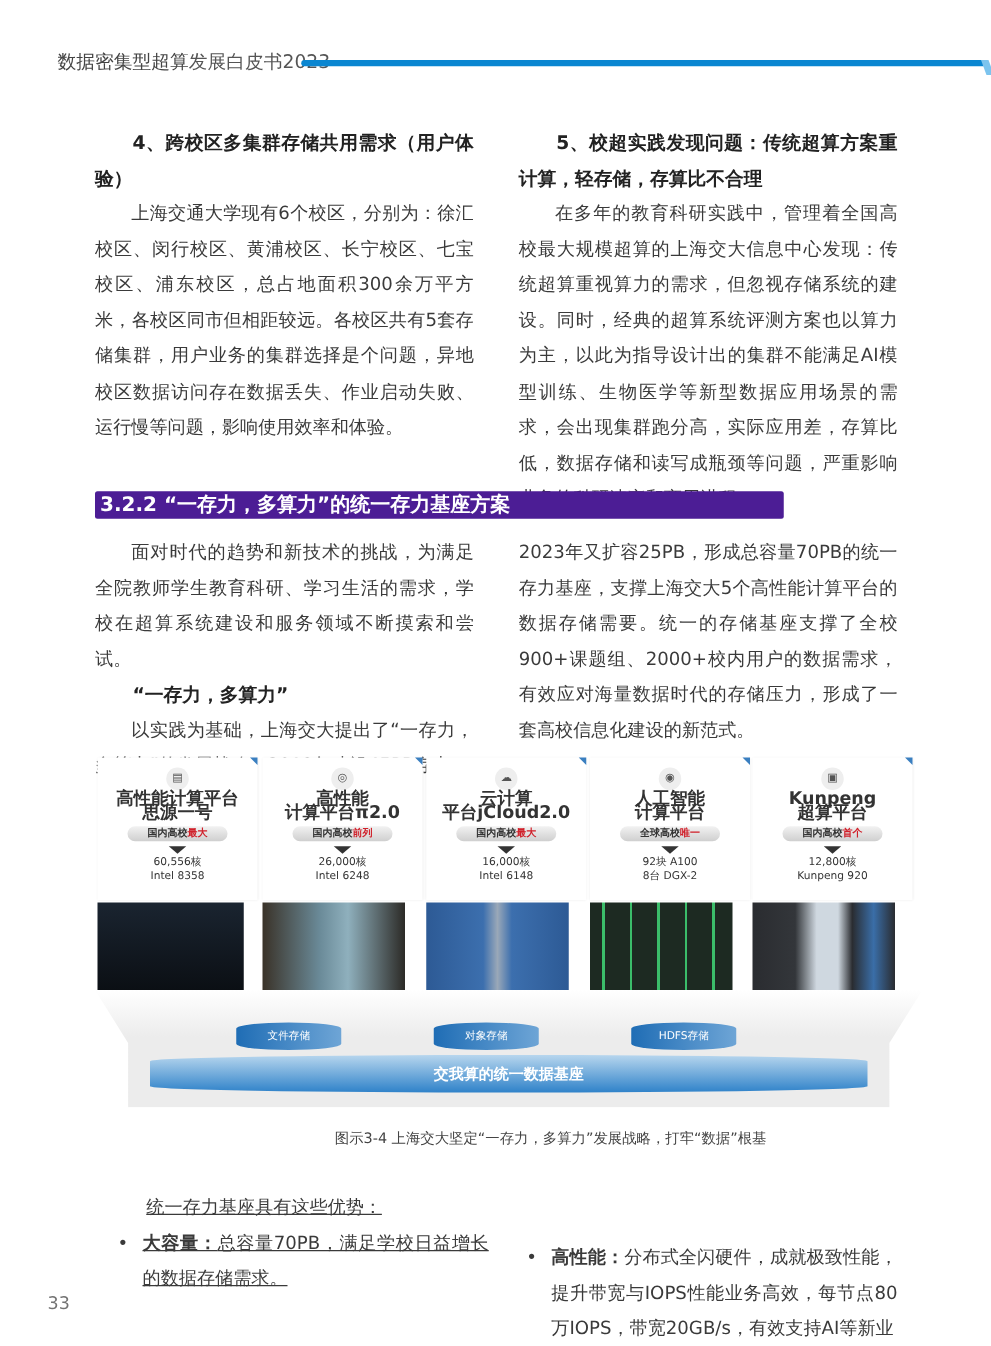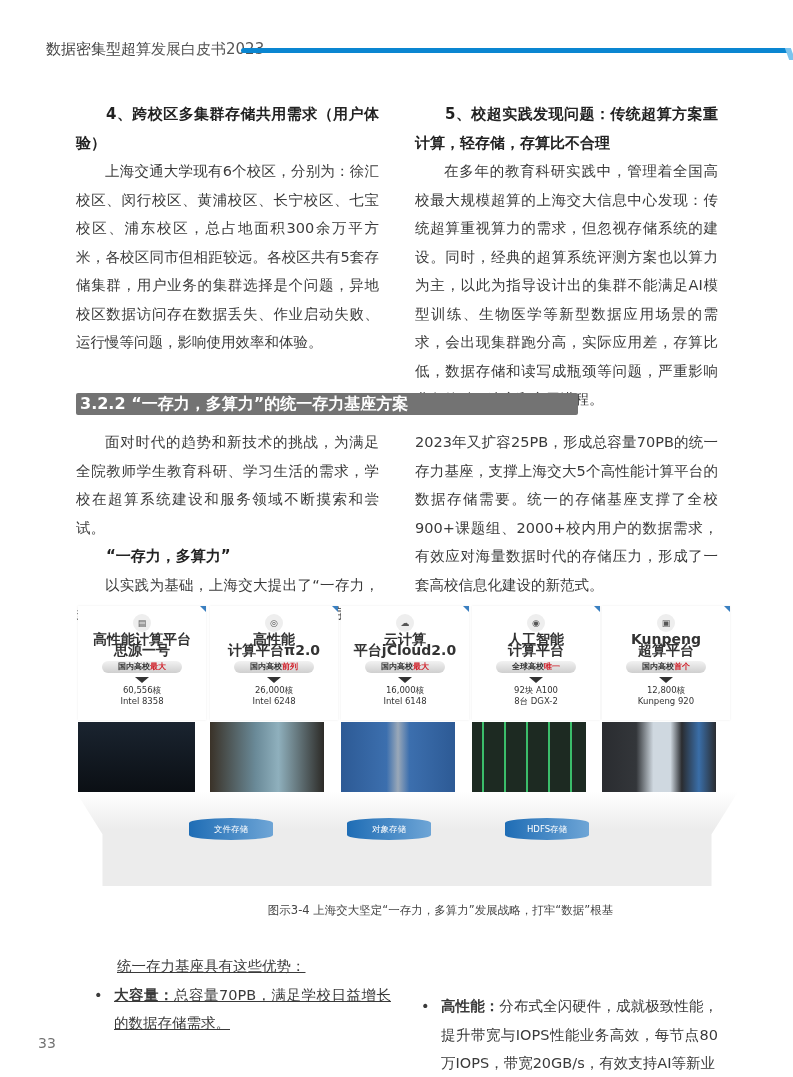--- a/index.html
+++ b/index.html
@@ -6,21 +6,21 @@
   body{width:793px;height:1077px;position:relative;overflow:hidden;font-family:"DejaVu Sans","Liberation Sans",sans-serif;color:#333;}
   .header{position:absolute;left:46px;top:40px;right:0;height:22px;}
   .header-title{position:absolute;left:0;top:0;font-size:15px;color:#555;white-space:nowrap;}
   .header-title b{color:#444;font-weight:normal;}
   .header-line{position:absolute;left:195px;right:6px;top:8px;height:5px;background:#0a86d1;border-radius:3px 0 0 3px;}
   .header-line:after{content:"";position:absolute;right:-6px;top:0;width:6px;height:12px;background:#7cc4ee;transform:skewX(20deg);}
   .col{position:absolute;font-size:14.5px;line-height:28.5px;color:#3a3a3a;text-align:justify;}
   .col p{margin:0;}
   .indent{text-indent:2em;}
   .h4{font-weight:bold;color:#222;font-size:15px;}
-  .section-bar{position:absolute;left:76px;top:393px;width:502px;height:22px;background:#737373;border-radius:2px;color:#fff;font-weight:bold;font-size:16px;line-height:22px;padding-left:4px;box-sizing:border-box;}
+  .section-bar{position:absolute;left:76px;top:393px;width:551px;height:22px;background:#4c1d95;border-radius:2px;color:#fff;font-weight:bold;font-size:16px;line-height:22px;padding-left:4px;box-sizing:border-box;}
   .fig{position:absolute;left:76px;top:606px;width:662px;height:280px;}
   .card{position:absolute;top:0;width:128px;height:114px;background:#fff;box-shadow:0 0 2px rgba(0,0,0,.08);text-align:center;}
   .card .corner{position:absolute;right:0;top:0;width:0;height:0;border-top:6px solid #3a7fc0;border-left:6px solid transparent;}
   .card .ic{width:18px;height:18px;border-radius:50%;background:#eee;margin:8px auto 2px;font-size:9px;line-height:18px;color:#555;}
   .card .ttl{font-size:14px;font-weight:bold;line-height:11px;color:#333;height:22px;text-align:center;}
   .card .pill{margin:5px auto 0;width:80px;height:12px;border-radius:6px;background:linear-gradient(#f2f2f2,#cfcfcf);font-size:8px;font-weight:bold;line-height:12px;color:#333;}
   .card .pill span.hl{color:#d0202a;}
   .card .arrow{width:0;height:0;border-left:7px solid transparent;border-right:7px solid transparent;border-top:6px solid #333;margin:4px auto 2px;}
   .card .spec{font-size:8.5px;line-height:11px;color:#333;}
   .photo{position:absolute;top:116px;width:117px;height:70px;}
@@ -138,20 +138,21 @@
 
   <div class="photo" style="left:2px;background:linear-gradient(180deg,#1a2430,#0b0f14);"></div>
   <div class="photo" style="left:134px;width:114px;background:linear-gradient(90deg,#3a3228,#6a8a98 40%,#8fb0bd 60%,#2c2a26);"></div>
   <div class="photo" style="left:265px;width:114px;background:linear-gradient(90deg,#2d5a95,#3c6fae 40%,#9aa8b8 50%,#3c6fae 60%,#2d5a95);"></div>
   <div class="photo" style="left:396px;width:114px;background:repeating-linear-gradient(90deg,#1d2a22 0 10px,#3bbd6a 10px 12px,#1d2a22 12px 22px);"></div>
   <div class="photo" style="left:526px;width:114px;background:linear-gradient(90deg,#2a2c30,#33363a 30%,#cfd8e0 45%,#cfd8e0 60%,#2a2c30 70%,#3a6ea8 85%,#2a2c30);"></div>
 
   <div class="cyl" style="left:113px">文件存储</div>
   <div class="cyl" style="left:271px">对象存储</div>
   <div class="cyl" style="left:429px">HDFS存储</div>
+  <div class="base">交我算的统一数据基座</div>
 </div>
 
 <div class="caption">图示3-4 上海交大坚定“一存力，多算力”发展战略，打牢“数据”根基</div>
 
 <div class="col" style="left:88px;top:952px;width:303px;text-decoration:underline;">
   <p class="indent">统一存力基座具有这些优势：</p>
   <p class="bullet"><b>大容量：</b><span>总容量70PB，满足学校日益增长的数据存储需求。</span></p>
 </div>
 
 <div class="col" style="left:415px;top:992px;width:303px;">

